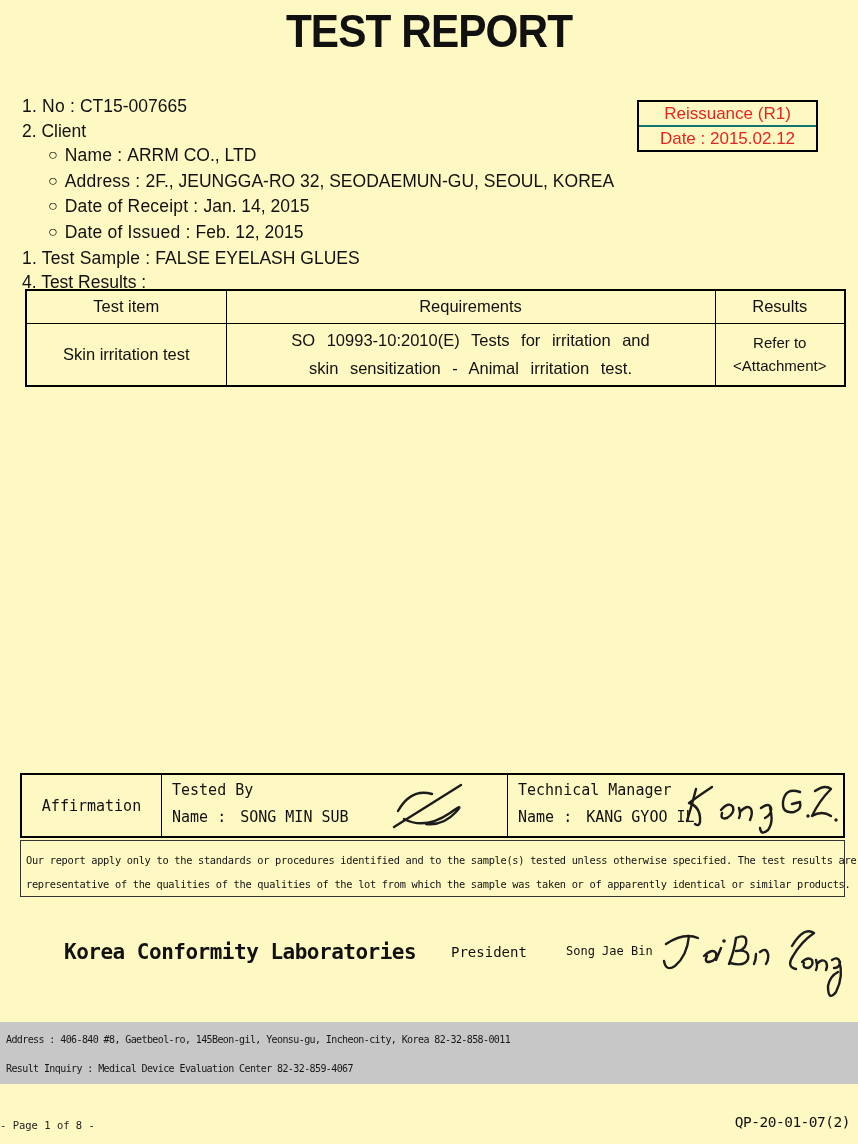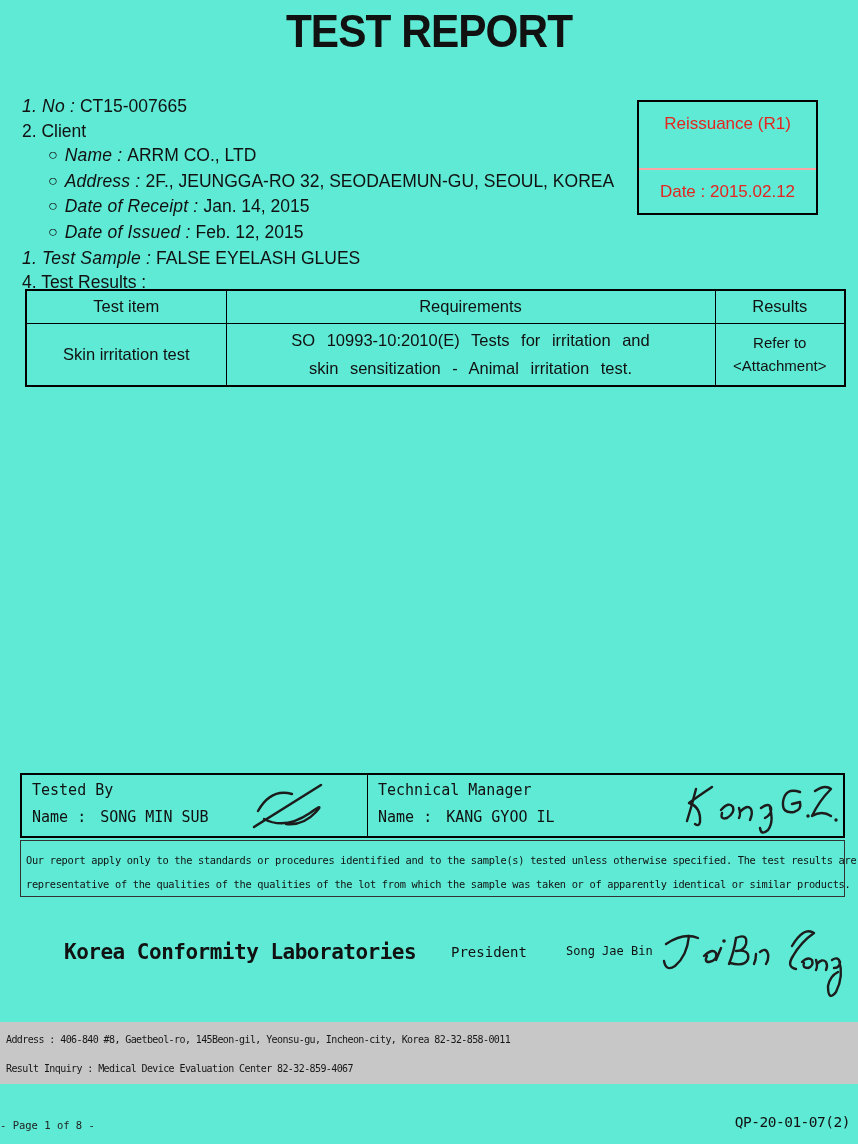--- a/index.html
+++ b/index.html
@@ -1,41 +1,41 @@
 <!DOCTYPE html>
 <html><head>
 <meta charset="utf-8">
 <style>
   * { margin:0; padding:0; box-sizing:border-box; }
   html,body { background:#fff; }
   .page {
-    position:relative; width:858px; height:1144px; background:#5eead4;
+    position:relative; width:858px; height:1144px; background:#fef9c3;
     font-family:"Liberation Sans", sans-serif; color:#111; overflow:hidden;
   }
   .mono { font-family:"DejaVu Sans Mono", monospace; }
 
   
   .title {
     position:absolute; top:4px; left:0; width:858px; text-align:center;
     font-size:46px; font-weight:bold; letter-spacing:-1px;
     transform:scaleX(.92); transform-origin:center;
   }
 
   
   .reissue-box {
     position:absolute; left:637px; top:100px; width:181px;
     border:2px solid #000; text-align:center;
   }
-  .reissue-row { font-size:17px; line-height:21px; padding:11px 0; color:#e42520; }
-  .reissue-row + .reissue-row { border-top:2px solid #fca5a5;margin-top:23px; }
+  .reissue-row { font-size:17px; line-height:21px; padding:1px 0; color:#e42520; }
+  .reissue-row + .reissue-row { border-top:2px solid #0f766e; }
 
   
   .info { position:absolute; left:22px; top:94px; font-size:17.5px; line-height:24.6px; }
   .info .indent { padding-left:26px; }
-  .lbl { letter-spacing:.2px;font-style:italic; }
+  .lbl { letter-spacing:.2px; }
   .val { margin-left:5px; }
   .bullet { margin-right:7px; font-size:16px; position:relative; top:-1px; }
 
   
   table.results {
     position:absolute; left:25px; top:289px; width:819px;
     border-collapse:collapse; table-layout:fixed;
   }
   table.results, table.results th, table.results td { border:1px solid #000; }
   table.results { border:2.5px solid #000; }
@@ -157,20 +157,21 @@
         </td>
         <td class="c-res">
           <div>Refer to</div>
           <div>&lt;Attachment&gt;</div>
         </td>
       </tr>
     </tbody>
   </table>
 
   <div class="affirm mono">
+    <div class="affirm-cell a-label">Affirmation</div>
     <div class="affirm-cell a-mid">
       <div class="a-line1">Tested By</div>
       <div class="a-line2">
         <span>Name :</span><span class="a-name">SONG MIN SUB</span>
       </div>
       <svg class="sig sig-tested" width="88" height="58" viewBox="0 0 88 58">
         <path d="M78 7 L11 49"></path>
         <path d="M15 33 Q28 10 49 16"></path>
         <path d="M21 41 Q42 52 67 35 Q82 24 73 34 Q60 48 43 46"></path>
       </svg>

